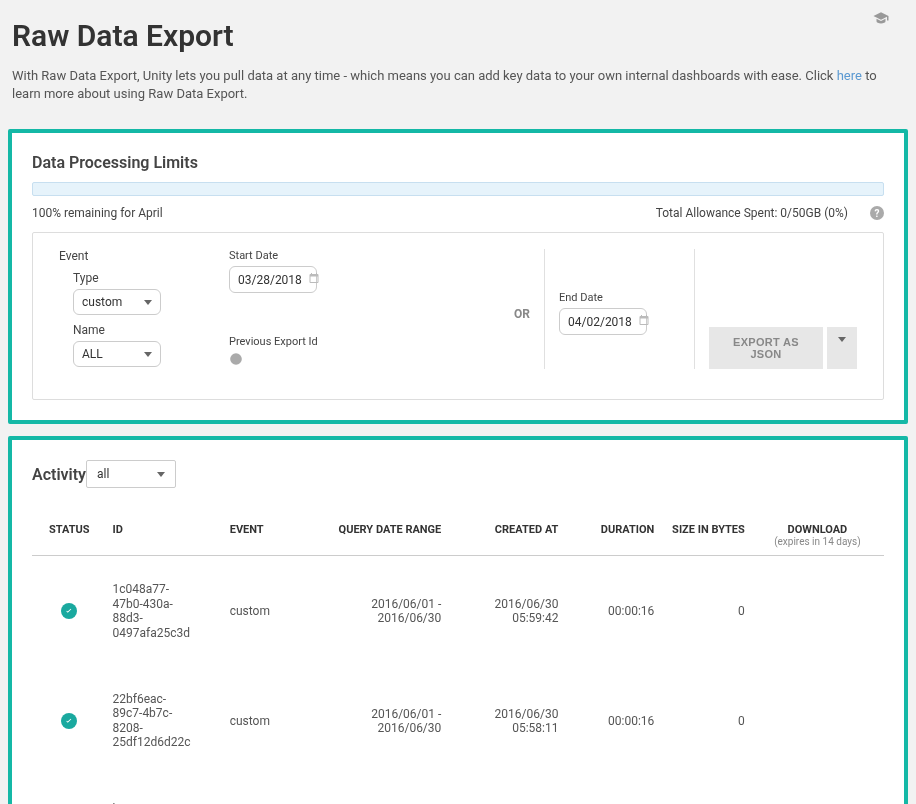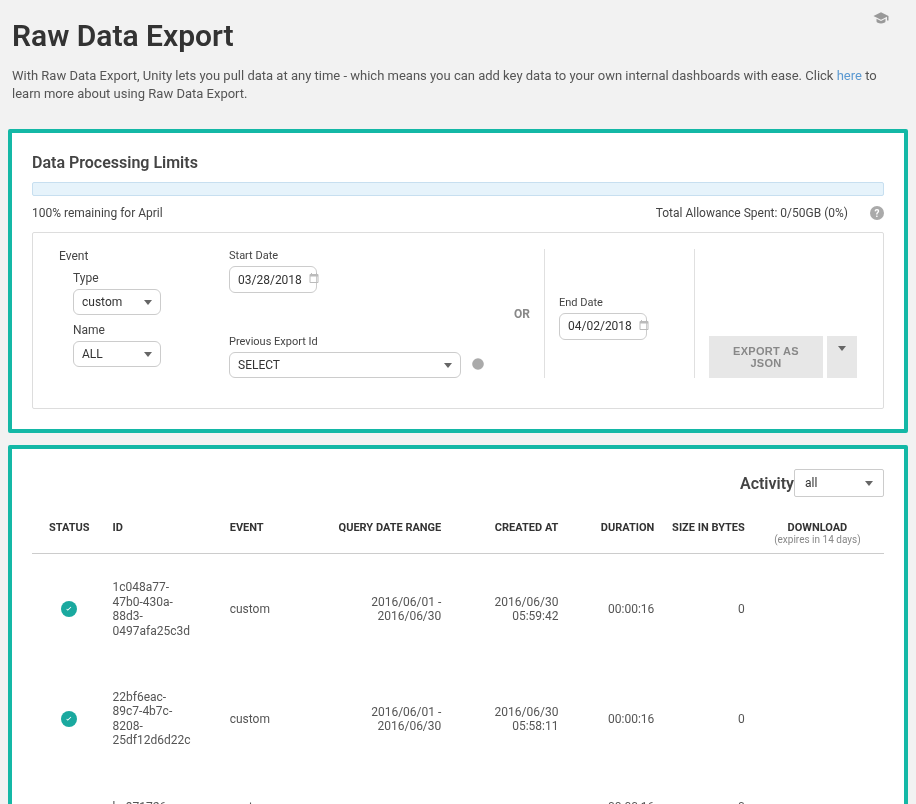--- a/index.html
+++ b/index.html
@@ -143,23 +143,23 @@
       color: #888;
       font-size: 11px;
       font-weight: 600;
       letter-spacing: 0.3px;
       padding: 8px 14px;
       cursor: pointer;
     }
     .btn.caret { padding: 8px 10px; margin-left: 4px; }
     .activity-header {
       display: flex;
-      justify-content: flex-end;
-      align-items: center;
-      margin-bottom: 16px;
+      justify-content: flex-start;
+      align-items: center;
+      margin-bottom: 27px;
     }
     .filter-select {
       border: 1px solid #ccc;
       border-radius: 2px;
       background: #fff;
       font-size: 12px;
       padding: 6px 10px;
       width: 90px;
       display: flex;
       align-items: center;
@@ -257,24 +257,20 @@
         <span>03/28/2018</span>
         <span class="cal-icon">
           <svg width="12" height="12" viewBox="0 0 24 24" fill="#bbb">
               <path d="M19 4h-1V2h-2v2H8V2H6v2H5a2 2 0 00-2 2v14a2 2 0 002 2h14a2 2 0 002-2V6a2 2 0 00-2-2zm0 16H5V9h14v11z"></path>
             </svg>
         </span>
       </div>
       <div class="or-label">OR</div>
       <span class="field-label small">Previous Export Id</span>
       <div class="prev-export-row">
-        <div class="select wide">
-          <span>SELECT</span>
-          <span class="dropdown-arrow"></span>
-        </div>
         <span class="reset-icon">
           <svg width="14" height="14" viewBox="0 0 24 24" fill="#aaa">
               <circle cx="12" cy="12" r="10"></circle>
             </svg>
         </span>
       </div>
     </div>
 
     <div class="export-col end">
       <span class="field-label small">End Date</span>

